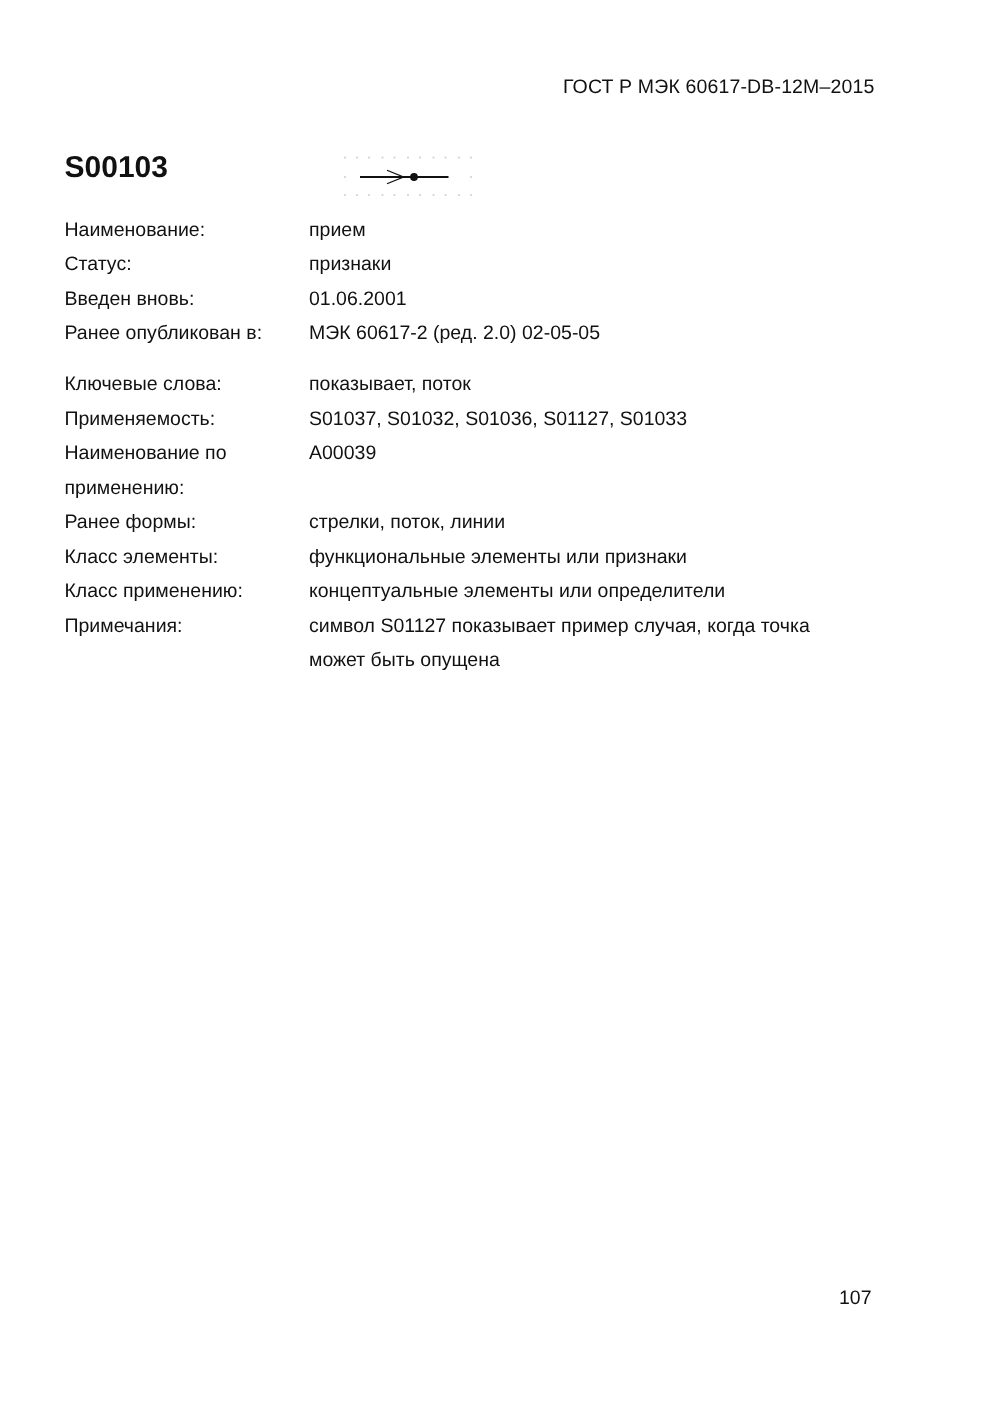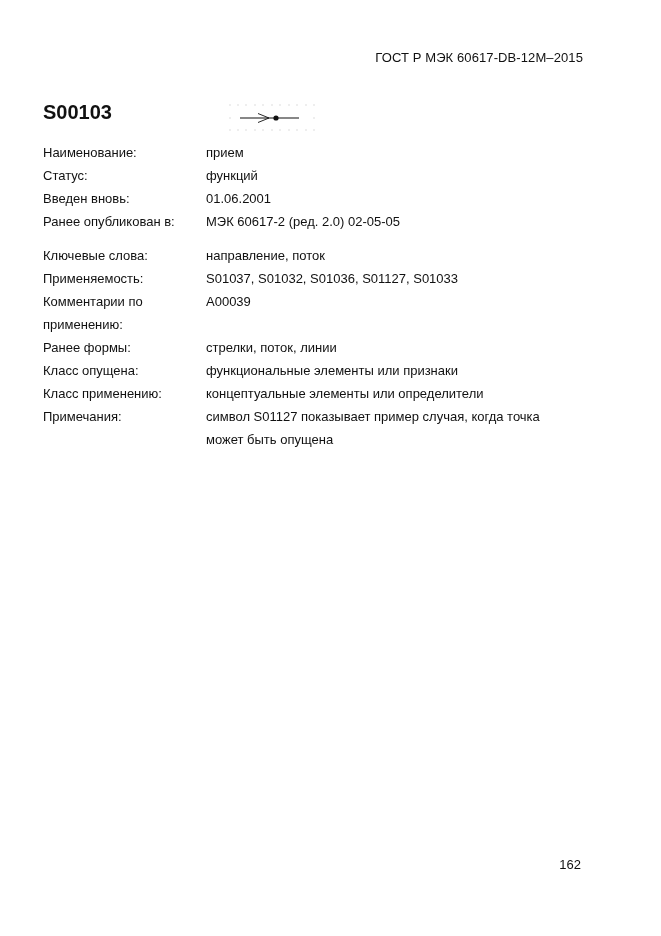--- a/index.html
+++ b/index.html
@@ -105,60 +105,60 @@
     <circle cx="50" cy="18" r="2.6" fill="#111"></circle>
   </svg>
 </div>
 
 <div class="row" style="top:145px">
   <span class="label">Наименование:</span>
   <span class="value">прием</span>
 </div>
 <div class="row" style="top:168px">
   <span class="label">Статус:</span>
-  <span class="value">функций</span>
+  <span class="value">признаки</span>
 </div>
 <div class="row" style="top:191px">
   <span class="label">Введен вновь:</span>
   <span class="value">01.06.2001</span>
 </div>
 <div class="row" style="top:214px">
   <span class="label">Ранее опубликован в:</span>
   <span class="value">МЭК 60617-2 (ред. 2.0) 02-05-05</span>
 </div>
 <div class="row" style="top:248px">
   <span class="label">Ключевые слова:</span>
-  <span class="value">направление, поток</span>
+  <span class="value">показывает, поток</span>
 </div>
 <div class="row" style="top:271px">
   <span class="label">Применяемость:</span>
   <span class="value">S01037, S01032, S01036, S01127, S01033</span>
 </div>
 <div class="row" style="top:294px">
-  <span class="label">Комментарии по</span>
+  <span class="label">Наименование по</span>
   <span class="value">A00039</span>
 </div>
 <div class="row" style="top:317px">
   <span class="label">применению:</span>
   <span class="value"></span>
 </div>
 <div class="row" style="top:340px">
   <span class="label">Ранее формы:</span>
   <span class="value">стрелки, поток, линии</span>
 </div>
 <div class="row" style="top:363px">
-  <span class="label">Класс опущена:</span>
+  <span class="label">Класс элементы:</span>
   <span class="value">функциональные элементы или признаки</span>
 </div>
 <div class="row" style="top:386px">
   <span class="label">Класс применению:</span>
   <span class="value">концептуальные элементы или определители</span>
 </div>
 <div class="row" style="top:409px">
   <span class="label">Примечания:</span>
   <span class="value">символ S01127 показывает пример случая, когда точка</span>
 </div>
 <div class="row" style="top:432px">
   <span class="label"></span>
   <span class="value">может быть опущена</span>
 </div>
 
-<div class="page-number">162</div>
+<div class="page-number">107</div>
 
 </body></html>

